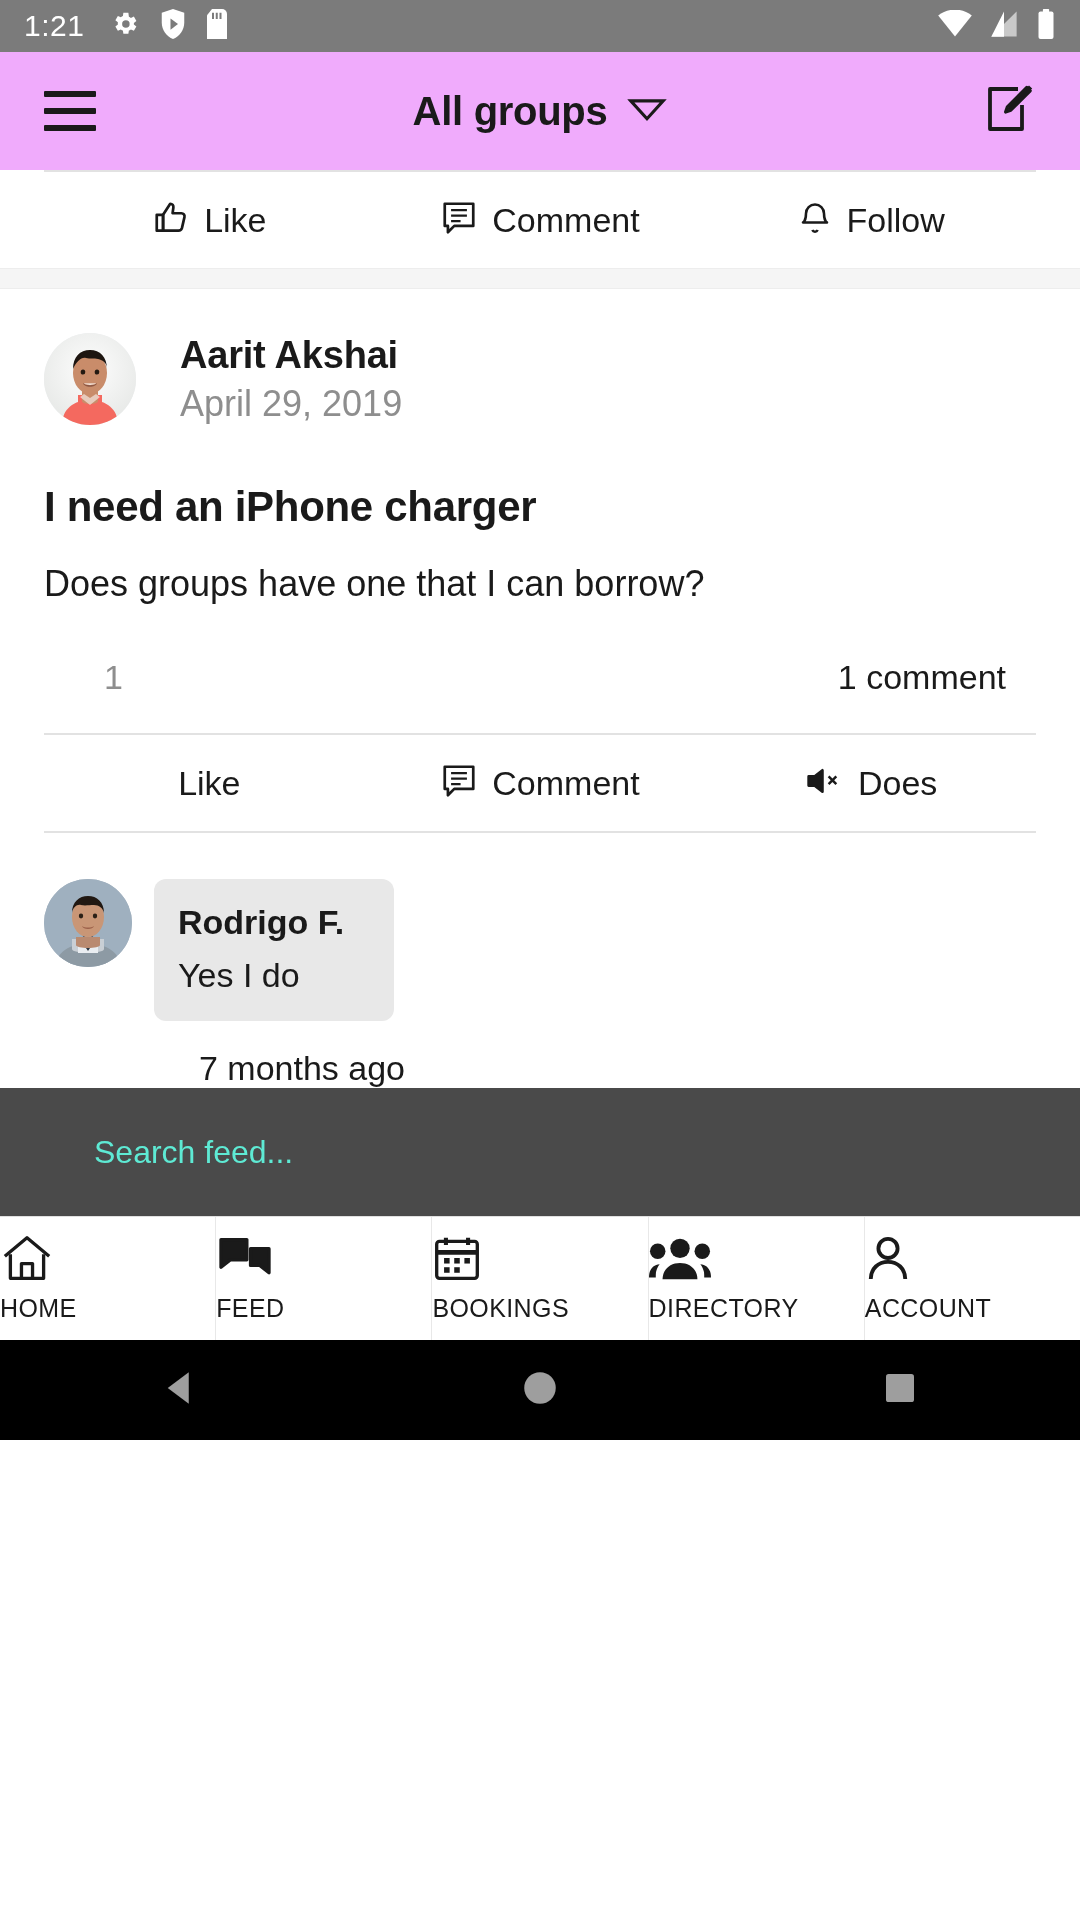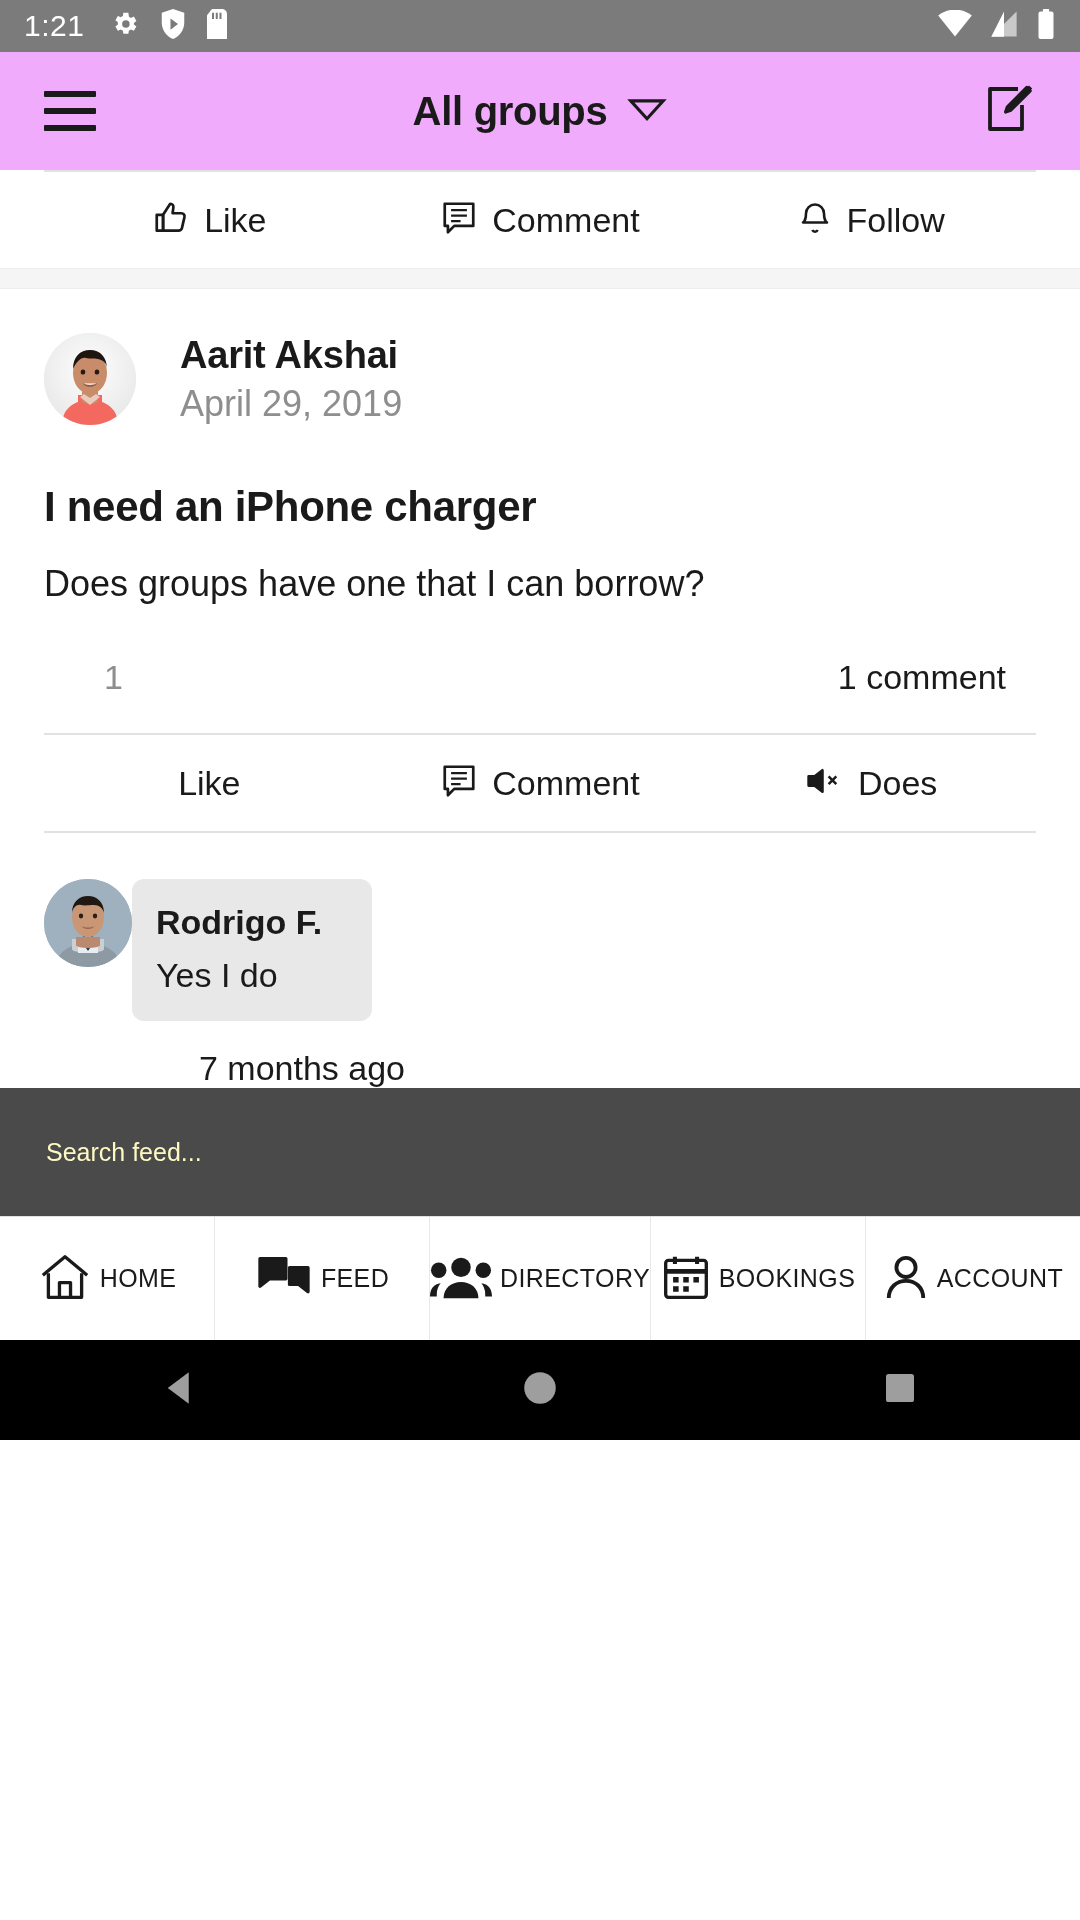--- a/index.html
+++ b/index.html
@@ -68,45 +68,45 @@
   .author-date { font-size:36px; color:#8e8e8e; }
 
   .post-title { font-size:42px; font-weight:700; color:#1a1a1a; margin-top:58px; letter-spacing:-0.3px; }
   .post-body { font-size:36px; color:#1a1a1a; margin-top:30px; line-height:1.25; }
 
   .stats-row { display:flex; align-items:center; justify-content:space-between; padding:52px 30px 36px 60px; }
   .stat-left { font-size:34px; color:#8e8e8e; }
   .stat-right { font-size:34px; color:#1a1a1a; }
 
   
-  .comment-row { display:flex; align-items:flex-start; padding:46px 0 0 0; }
+  .comment-row { display:flex; align-items:flex-start; gap:22px; padding:46px 0 0 0; }
   .comment-avatar { width:88px; height:88px; border-radius:50%; overflow:hidden; flex:0 0 auto; background:#aab6c2; }
   .comment-avatar svg { display:block; width:100%; height:100%; }
   .comment-bubble {
     background:#e8e8e8; border-radius:12px; padding:24px 28px 26px 24px;
     min-width:240px; display:inline-flex; flex-direction:column; gap:14px;
   }
   .comment-name { font-size:34px; font-weight:700; color:#1a1a1a; }
   .comment-text { font-size:34px; color:#1a1a1a; }
   .comment-time { font-size:34px; color:#1a1a1a; padding:28px 0 0 155px; }
 
   
   .search-bar {
     height:128px; background:#4a4a4a; display:flex; align-items:center;
     padding:0 46px; flex:0 0 auto;
   }
-  .search-input-text { font-size:25px; color:#fef9c3; }
+  .search-input-text { font-size:32px; color:#5eead4;margin-left:48px; }
 
   
   .bottom-nav {
     height:124px; background:#ffffff; display:flex; flex:0 0 auto;
     border-top:1px solid #e0e0e0;
   }
   .nav-item {
-    flex:1 1 0; display:flex; flex-direction:row; align-items:center;
+    flex:1 1 0; display:flex; flex-direction:column; align-items:flex-start;
     justify-content:center; gap:8px; cursor:pointer;
     border-right:1px solid #e8e8e8;
   }
   .nav-item:last-child { border-right:none; }
   .nav-label { font-size:25px; color:#1a1a1a; letter-spacing:0.4px; }
 
   
   .android-nav {
     height:100px; background:#000000; display:flex; align-items:center;
     justify-content:space-around; flex:0 0 auto;
@@ -340,46 +340,46 @@
         <svg width="58" height="48" viewBox="0 0 30 26" fill="none" stroke="#1a1a1a" stroke-width="1.8" stroke-linejoin="round">
           <path d="M2 3h14v11H7l-5 4V3z" fill="#1a1a1a"></path>
           <path d="M28 8H18v9h5l5 4V8z" fill="#1a1a1a"></path>
         </svg>
       </span>
       <span class="nav-label">FEED</span>
     </div>
 
     <div class="nav-item">
       <span>
-        <svg width="62" height="48" viewBox="0 0 32 24" fill="#1a1a1a">
-          <circle cx="16" cy="7" r="5"></circle>
-          <path d="M7 23c0-5.2 4-8.4 9-8.4s9 3.2 9 8.4H7z"></path>
-          <circle cx="4.5" cy="8.5" r="4"></circle>
-          <path d="M0 22c0-4 2-6.5 5.5-6.8-1 1.2-1.6 2.6-1.9 4.2-.1.8-.1 1.7-.1 2.6H0z"></path>
-          <circle cx="27.5" cy="8.5" r="4"></circle>
-          <path d="M32 22c0-4-2-6.5-5.5-6.8 1 1.2 1.6 2.6 1.9 4.2.1.8.1 1.7.1 2.6H32z"></path>
-        </svg>
-      </span>
-      <span class="nav-label">DIRECTORY</span>
-    </div>
-
-    <div class="nav-item">
-      <span>
         <svg width="50" height="48" viewBox="0 0 26 26" fill="none" stroke="#1a1a1a" stroke-width="1.8" stroke-linejoin="round">
           <rect x="2" y="4" width="22" height="20" rx="1.5"></rect>
           <path d="M2 10h22" stroke-width="2.6"></path>
           <path d="M7 2v4M19 2v4" stroke-width="2.2"></path>
           <rect x="6" y="13" width="3" height="3" fill="#1a1a1a" stroke="none"></rect>
           <rect x="11.5" y="13" width="3" height="3" fill="#1a1a1a" stroke="none"></rect>
           <rect x="17" y="13" width="3" height="3" fill="#1a1a1a" stroke="none"></rect>
           <rect x="6" y="18" width="3" height="3" fill="#1a1a1a" stroke="none"></rect>
           <rect x="11.5" y="18" width="3" height="3" fill="#1a1a1a" stroke="none"></rect>
         </svg>
       </span>
       <span class="nav-label">BOOKINGS</span>
+    </div>
+
+    <div class="nav-item">
+      <span>
+        <svg width="62" height="48" viewBox="0 0 32 24" fill="#1a1a1a">
+          <circle cx="16" cy="7" r="5"></circle>
+          <path d="M7 23c0-5.2 4-8.4 9-8.4s9 3.2 9 8.4H7z"></path>
+          <circle cx="4.5" cy="8.5" r="4"></circle>
+          <path d="M0 22c0-4 2-6.5 5.5-6.8-1 1.2-1.6 2.6-1.9 4.2-.1.8-.1 1.7-.1 2.6H0z"></path>
+          <circle cx="27.5" cy="8.5" r="4"></circle>
+          <path d="M32 22c0-4-2-6.5-5.5-6.8 1 1.2 1.6 2.6 1.9 4.2.1.8.1 1.7.1 2.6H32z"></path>
+        </svg>
+      </span>
+      <span class="nav-label">DIRECTORY</span>
     </div>
 
     <div class="nav-item">
       <span>
         <svg width="46" height="48" viewBox="0 0 24 24" fill="none" stroke="#1a1a1a" stroke-width="2" stroke-linejoin="round">
           <circle cx="12" cy="7" r="5"></circle>
           <path d="M3 23c0-5.5 4-9 9-9s9 3.5 9 9"></path>
         </svg>
       </span>
       <span class="nav-label">ACCOUNT</span>

